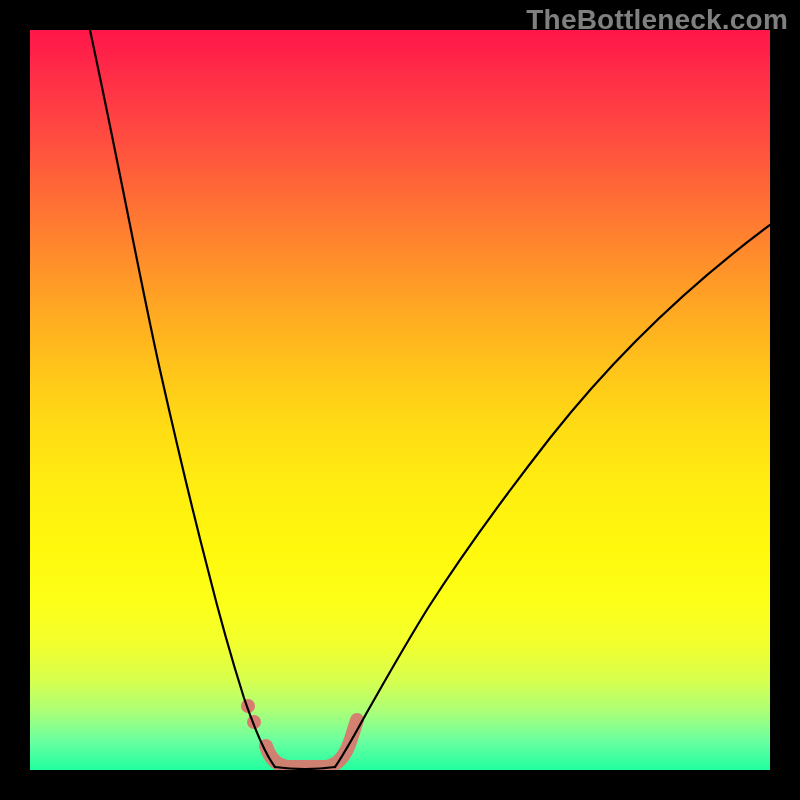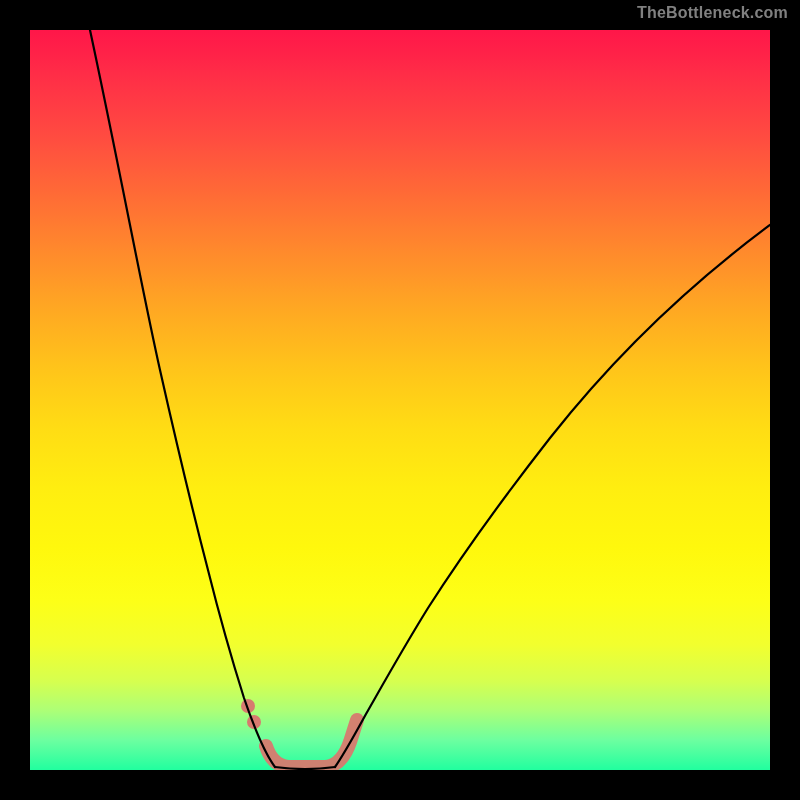--- a/index.html
+++ b/index.html
@@ -14,21 +14,21 @@
     position: relative;
     width: 800px;
     height: 800px;
     background: #000000;
     box-sizing: border-box;
   }
   .watermark {
     position: absolute;
     top: 4px;
     right: 12px;
-    font-size: 16px;
+    font-size: 28px;
     font-weight: 600;
     color: #808080;
     letter-spacing: 0.2px;
     z-index: 20;
   }
   .plot-area {
     position: absolute;
     left: 30px;
     top: 30px;
     width: 740px;

